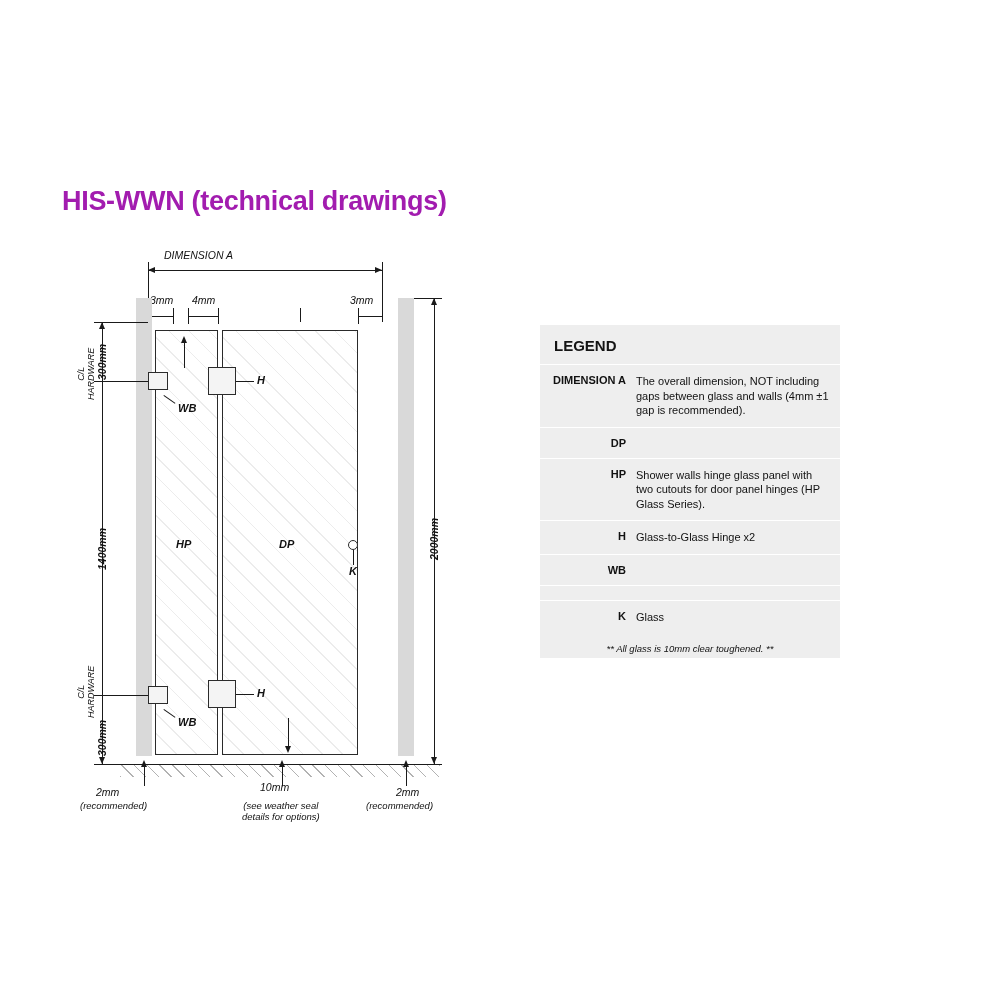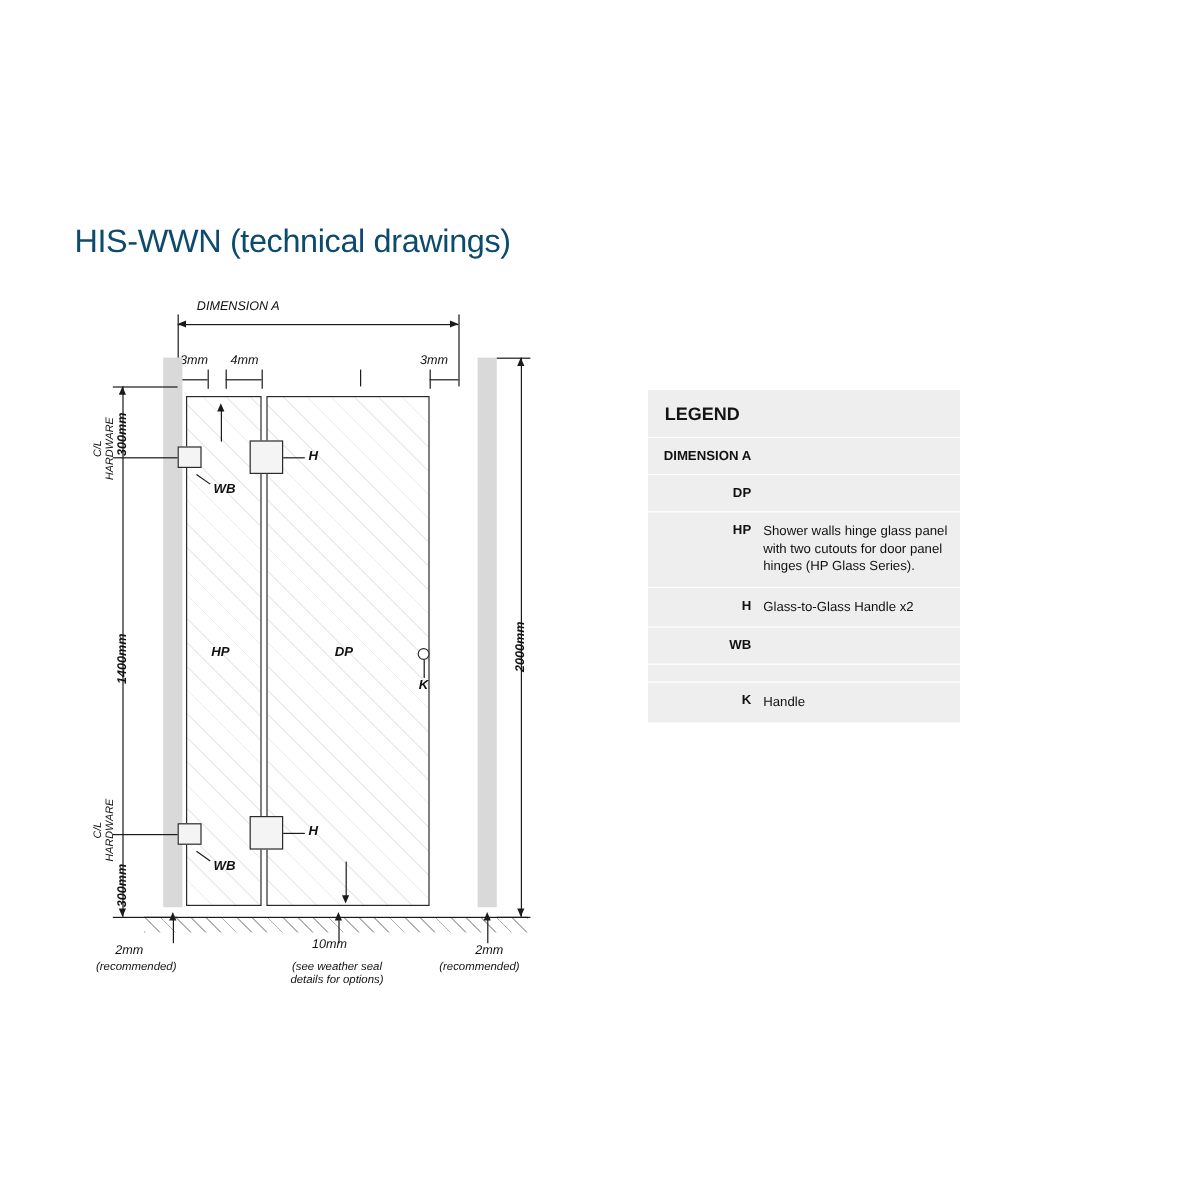--- a/index.html
+++ b/index.html
@@ -13,23 +13,23 @@
     position: relative;
     font-family: "Liberation Sans", sans-serif;
     color: #111111;
     overflow: hidden;
   }
   .page-title {
     position: absolute;
     left: 62px;
     top: 186px;
     font-size: 27px;
-    font-weight: normal;
+    font-weight: bold;
     letter-spacing: -0.3px;
-    color: #0c4a6e;
+    color: #a21caf;
   }
 
   
   #drawing {
     position: absolute;
     left: 60px;
     top: 240px;
     width: 420px;
     height: 600px;
   }
@@ -142,21 +142,21 @@
   .arrow-r { border-top: 3.5px solid transparent; border-bottom: 3.5px solid transparent; border-left: 7px solid #1a1a1a; }
   .arrow-l { border-top: 3.5px solid transparent; border-bottom: 3.5px solid transparent; border-right: 7px solid #1a1a1a; }
   .arrow-u { border-left: 3.5px solid transparent; border-right: 3.5px solid transparent; border-bottom: 7px solid #1a1a1a; }
   .arrow-d { border-left: 3.5px solid transparent; border-right: 3.5px solid transparent; border-top: 7px solid #1a1a1a; }
 
   
   #legend {
     position: absolute;
     left: 540px;
     top: 325px;
-    width: 260px;
+    width: 300px;
     background: #eeeeee;
     font-size: 11px;
   }
   .legend-title {
     padding: 12px 14px 10px 14px;
     font-size: 15px;
     font-weight: bold;
     color: #141414;
   }
   .legend-row {
@@ -293,40 +293,42 @@
   <div class="arrow-u" style="left:342.5px; top:520px;"></div>
   <div class="dim-b" style="left:336px; top:546px;">2mm</div>
   <div class="small" style="left:306px; top:560px;">(recommended)</div>
 </div>
 
 <div id="legend">
   <div class="legend-title">LEGEND</div>
 
   <div class="legend-row">
     <div class="legend-key">DIMENSION A</div>
+    <div class="legend-val">The overall dimension, NOT including gaps between glass and walls (4mm ±1 gap is recommended).</div>
   </div>
 
   <div class="legend-row">
     <div class="legend-key">DP</div>
   </div>
 
   <div class="legend-row">
     <div class="legend-key">HP</div>
     <div class="legend-val">Shower walls hinge glass panel with two cutouts for door panel hinges (HP Glass Series).</div>
   </div>
 
   <div class="legend-row">
     <div class="legend-key">H</div>
-    <div class="legend-val">Glass-to-Glass Handle x2</div>
+    <div class="legend-val">Glass-to-Glass Hinge x2</div>
   </div>
 
   <div class="legend-row wide">
     <div class="legend-key">WB</div>
   </div>
 
   <div class="legend-spacer"></div>
 
   <div class="legend-row">
     <div class="legend-key">K</div>
-    <div class="legend-val">Handle</div>
-  </div>
-
+    <div class="legend-val">Glass</div>
+  </div>
+
+  <div class="legend-note">** All glass is 10mm clear toughened. **</div>
 </div>
 
 </body></html>

